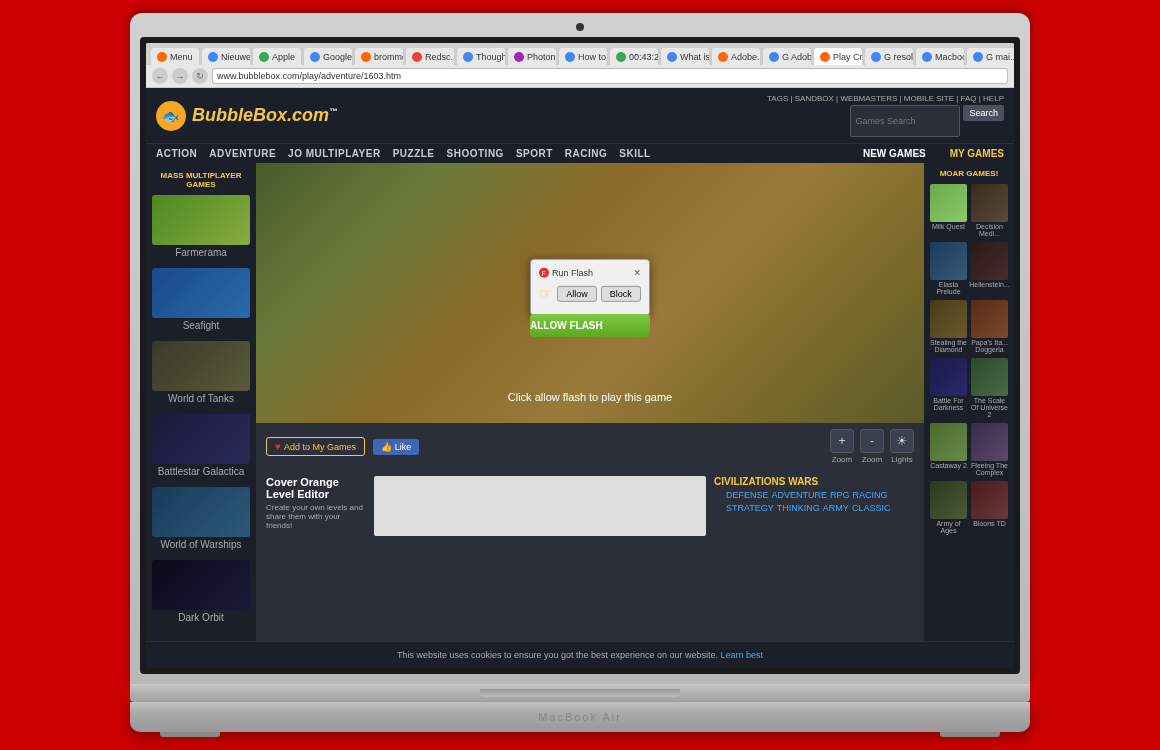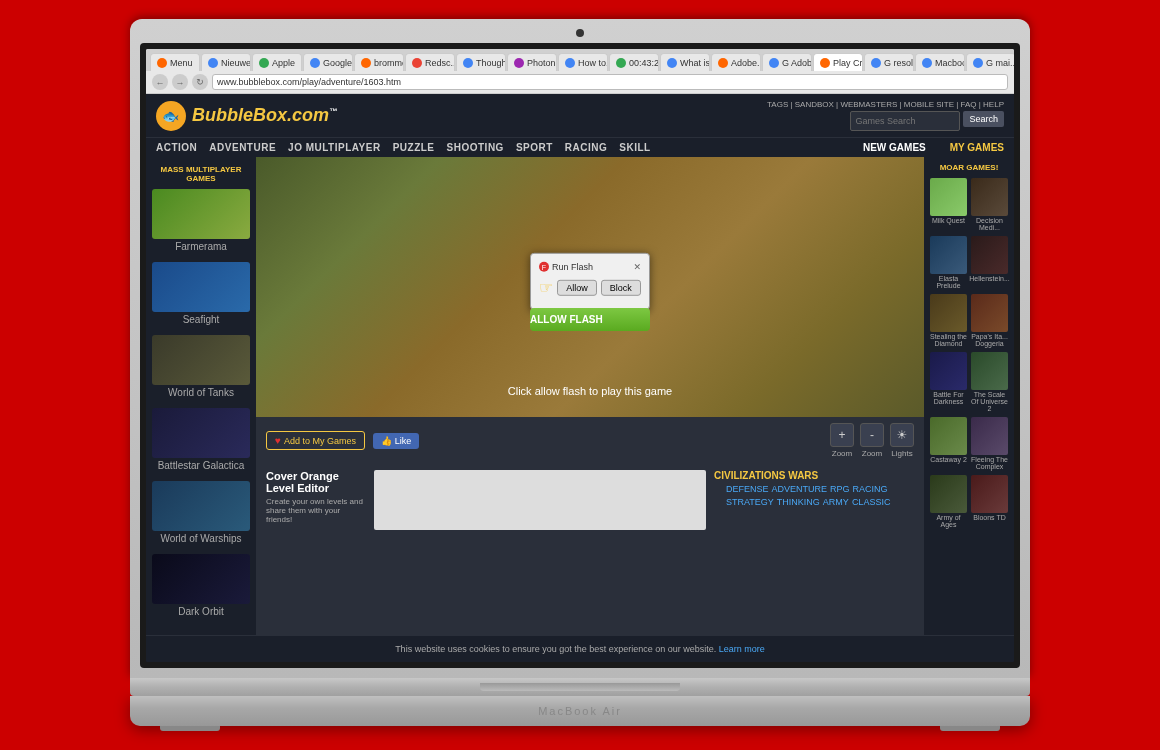--- a/index.html
+++ b/index.html
@@ -192,21 +192,21 @@
       color: #aaa;
     }
 
     .search-row {
       display: flex;
       gap: 3px;
     }
 
     .search-input {
       width: 110px;
-      height: 20px;
+      height: 32px;
       border: 1px solid #555;
       border-radius: 2px;
       padding: 0 4px;
       font-size: 9px;
       background: #2a2f3a;
       color: #aaa;
     }
 
     .search-btn {
       height: 16px;
@@ -935,21 +935,21 @@
                       <div class="right-game-name">Bloons TD</div>
                     </div>
                   </div>
                 </div>
             </div>
 
           </div>
 
           <div class="cookie-notice">
             <span>This website uses cookies to ensure you got the best experience on our website.</span>
-            <a href="#">Learn more</a>
+            <a href="#">Learn best</a>
           </div>
 
         </div>
       </div>
     </div>
   </div>
 
   <div class="laptop-bottom">
     <div class="laptop-hinge"></div>
   </div>

